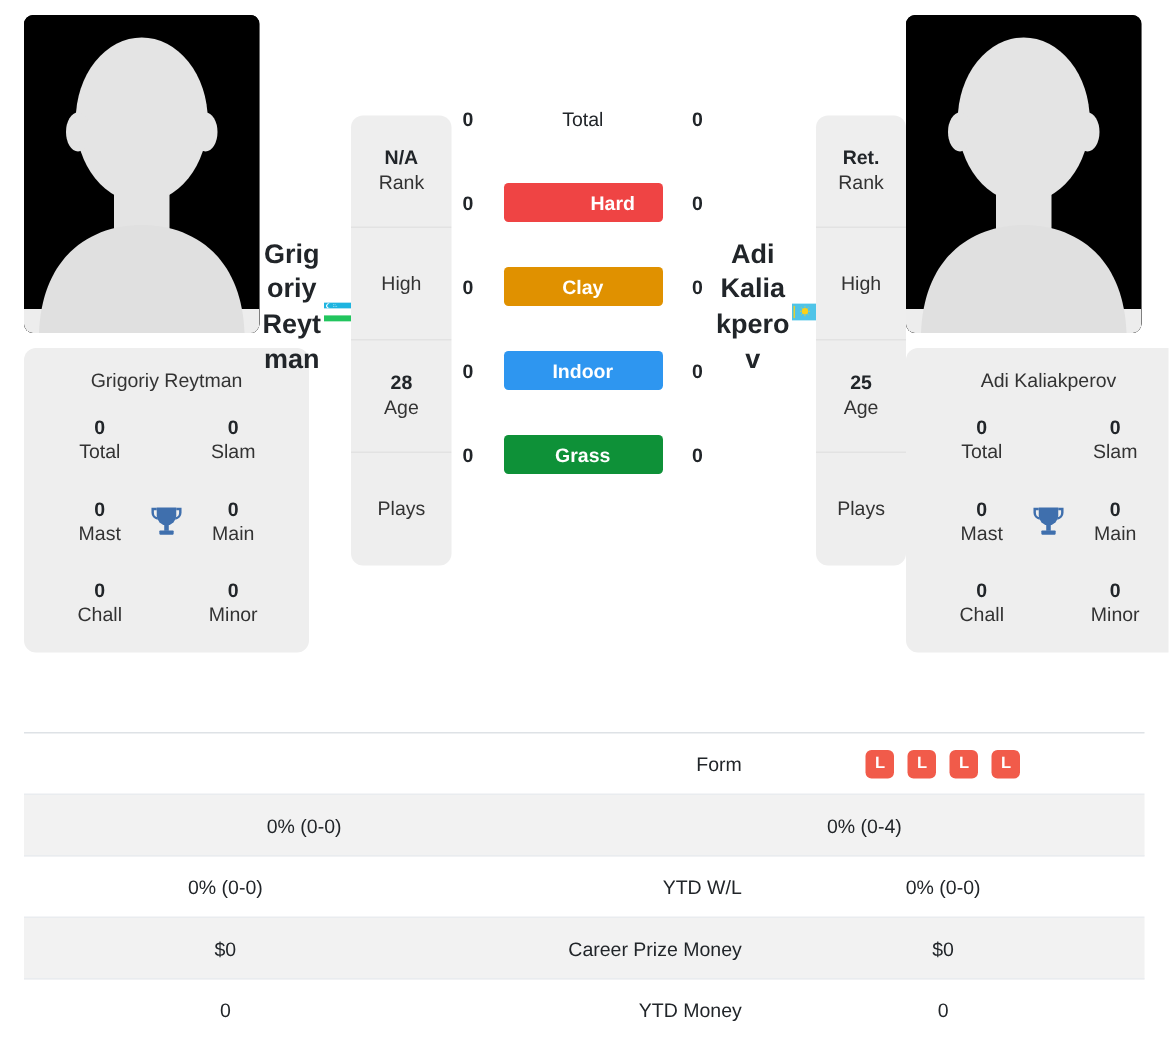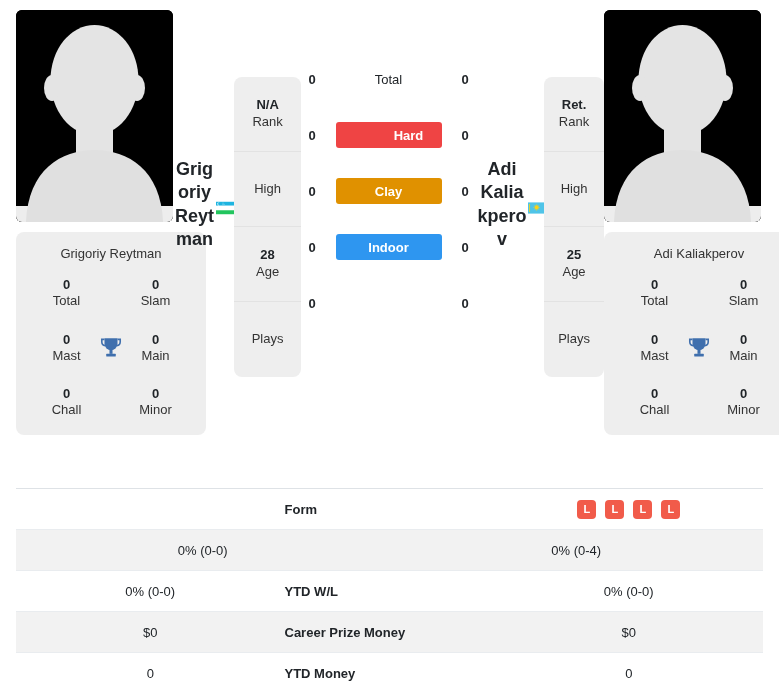--- a/index.html
+++ b/index.html
@@ -174,22 +174,22 @@
   }
   .cmp-row.alt { background: #f2f2f2; }
   .cmp-row:last-child { border-bottom: none; }
   .cmp-left, .cmp-right {
     flex: 1 1 0;
     text-align: center;
     color: #212529;
   }
   .cmp-mid {
     flex: 0 0 210px;
-    text-align: left;
-    font-weight: bold;
+    text-align: right;
+    font-weight: normal;
     color: #212529;
   }
   .form-badges {
     display: flex;
     gap: 9px;
     justify-content: center;
     align-items: center;
   }
   .form-badge {
     width: 19px; height: 19px;
@@ -317,20 +317,21 @@
         <div class="surf-badge" id="b-clay" style="background: rgb(224, 145, 0);">Clay</div>
         <div class="surf-val">0</div>
       </div>
       <div class="surf-row">
         <div class="surf-val">0</div>
         <div class="surf-badge" id="b-indoor" style="background: rgb(46, 150, 240);">Indoor</div>
         <div class="surf-val">0</div>
       </div>
       <div class="surf-row">
         <div class="surf-val">0</div>
+        <div class="surf-badge" id="b-grass" style="background: rgb(14, 145, 56);">Grass</div>
         <div class="surf-val">0</div>
       </div>
     </div>
 
     <div class="name-col">
       <div class="pname">
         <span>Adi</span><br>
         <span>Kaliakperov</span>
       </div>
       <span class="flag">

